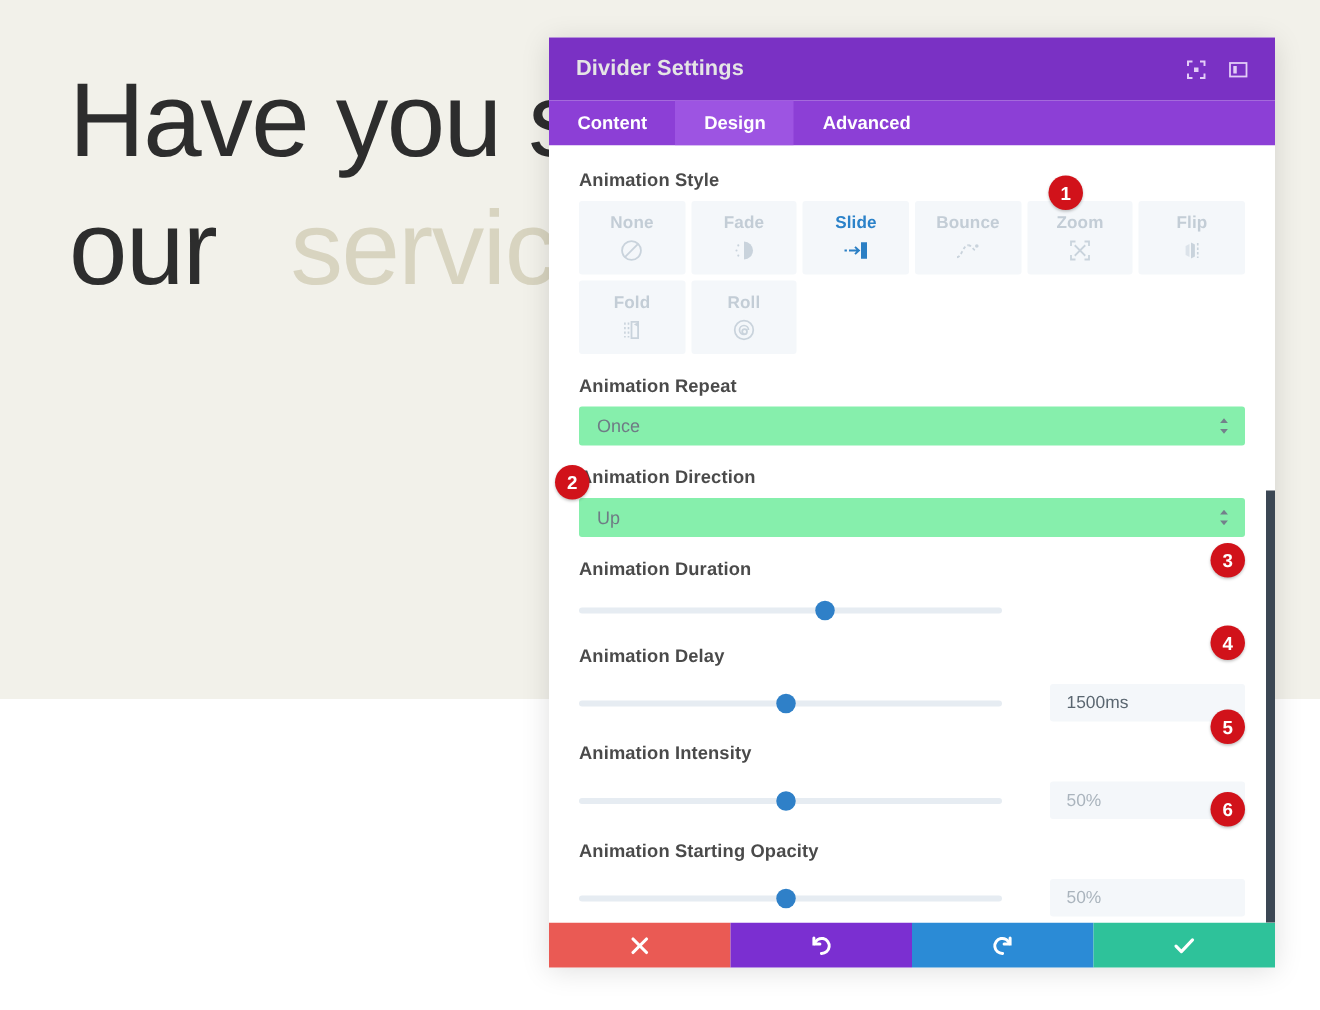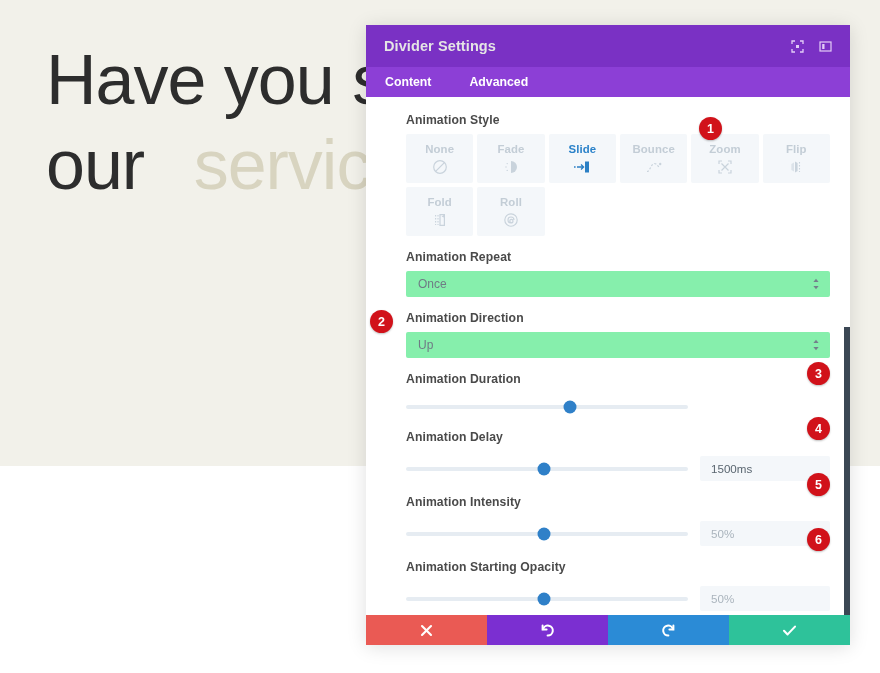--- a/index.html
+++ b/index.html
@@ -109,21 +109,21 @@
     background: #ffffff;
   }
 
   .field-label {
     font-size: 12.2px;
     color: #4a4a4a;
     font-weight: bold;
     margin-bottom: 7px;
     letter-spacing: 0.1px;
   }
-  .group { margin-bottom: 14px; margin-left: 20px; }
+  .group { margin-bottom: 14px; }
 
   
   .style-grid {
     display: grid;
     grid-template-columns: repeat(6, 1fr);
     gap: 4px;
   }
   .style-cell {
     background: #f4f7fa;
     height: 49px;
@@ -283,20 +283,21 @@
       <div class="hdr-icon">
         <svg width="13" height="13" viewBox="0 0 13 13" fill="none" stroke="currentColor" stroke-width="1.2">
           <rect x="1" y="2" width="11" height="9"></rect>
           <rect x="3.2" y="4" width="2.3" height="5" fill="currentColor" stroke="none"></rect>
         </svg>
       </div>
     </div>
 
     <div class="tabbar">
       <div class="tab">Content</div>
+      <div class="tab active">Design</div>
       <div class="tab">Advanced</div>
     </div>
 
     <div class="panel-body">
 
       <div class="group">
         <div class="field-label">Animation Style</div>
         <div class="style-grid">
 
           <div class="style-cell">

